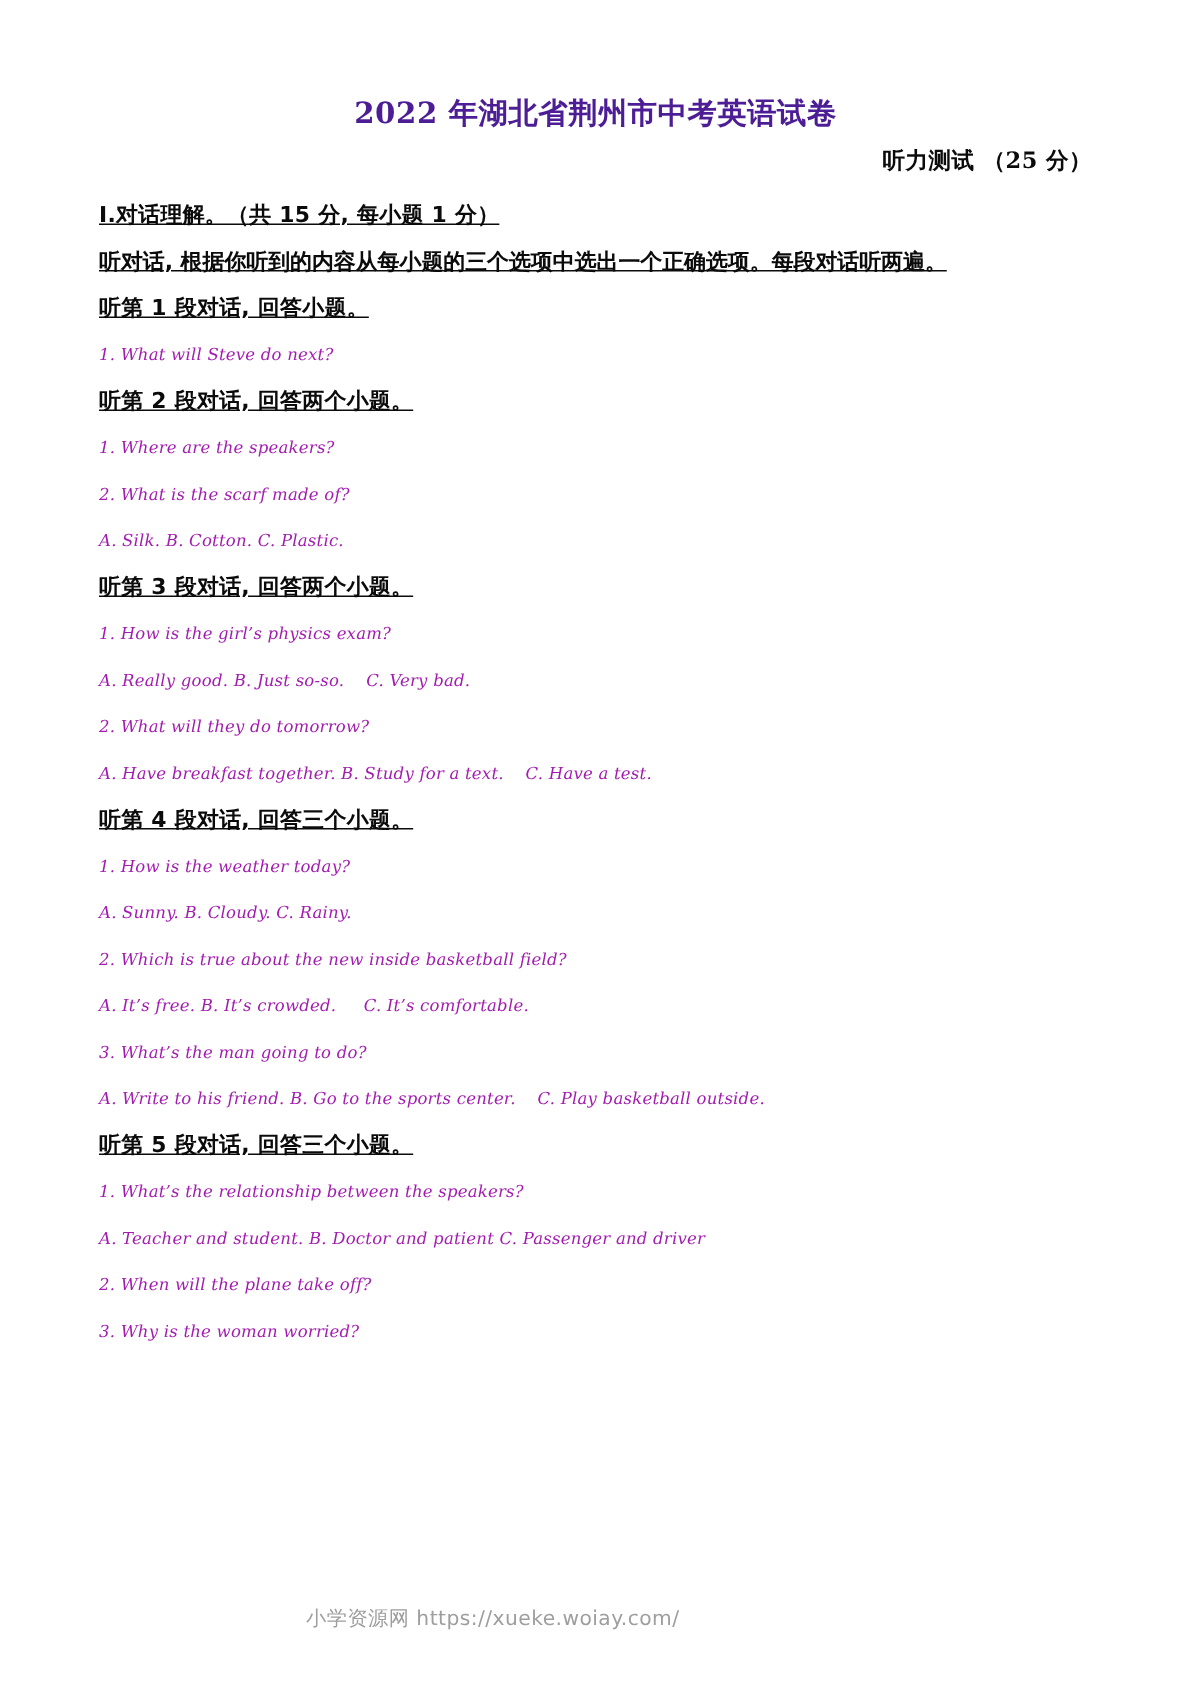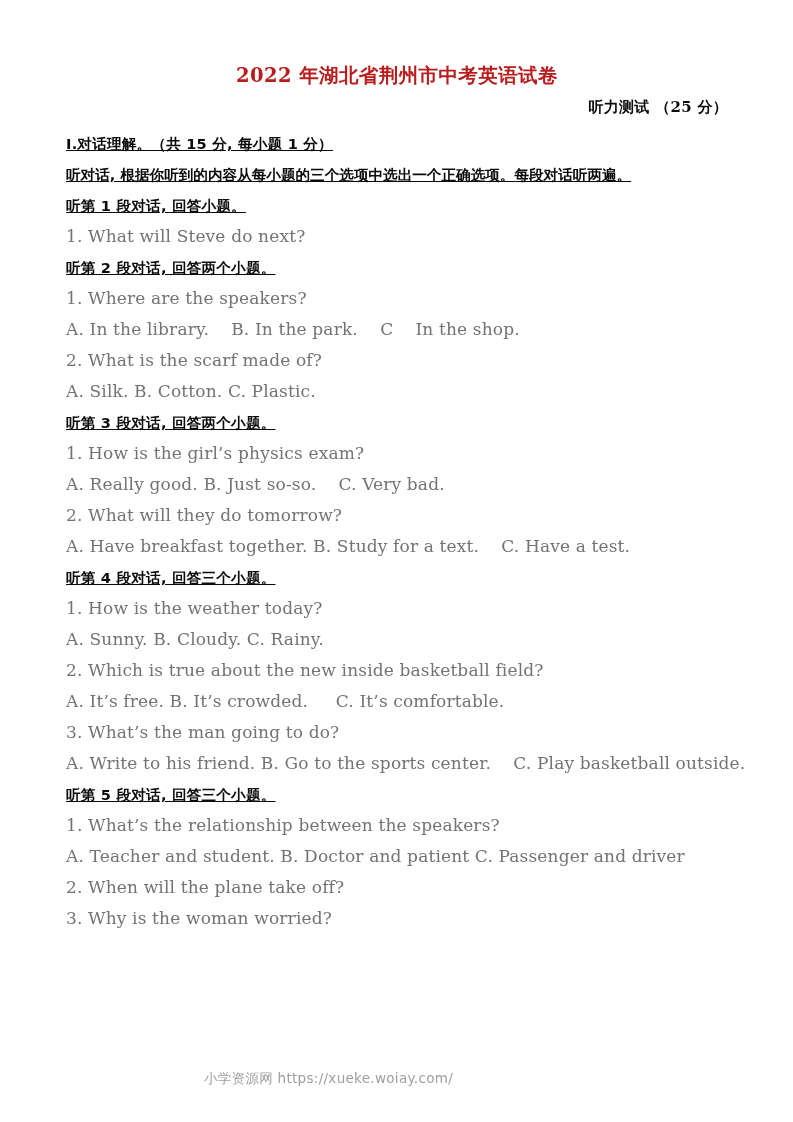--- a/index.html
+++ b/index.html
@@ -35,21 +35,21 @@
 
   
   .doc-title {
     font-family: "DejaVu Serif", "Liberation Serif", serif;
     font-weight: bold;
     font-size: 19.5px;
     line-height: 28px;
     text-align: center;
     letter-spacing: 0.4px;
     margin: 0 0 5px 0;
-    color: #b91c1c;
+    color: #4c1d95;
   }
   .doc-subtitle {
     font-family: "DejaVu Serif", "Liberation Serif", serif;
     font-weight: bold;
     font-size: 15px;
     line-height: 24px;
     text-align: right;
     letter-spacing: 0.3px;
     margin: 0 0 9px 0;
     color: #0b0b0b;
@@ -65,25 +65,26 @@
     color: #0b0b0b;
     white-space: nowrap;
     text-decoration: underline;
   }
   .cn-bold.tight { letter-spacing: 0px; }
 
   
   .q-line {
     font-family: "DejaVu Serif", "Liberation Serif", serif;
     font-weight: normal;
-    font-size: 17px;
+    font-size: 11px;
     line-height: 31px;
     letter-spacing: 0.15px;
-    color: #737373;
+    color: #a21caf;
     white-space: pre;
+    font-style: italic;
   }
 
   
   .watermark {
     position: absolute;
     left: 0;
     top: 1070px;
     width: 657px;
     text-align: center;
     font-family: "DejaVu Sans", "Liberation Sans", sans-serif;
@@ -109,21 +110,20 @@
     <div class="cn-bold tight">听对话, 根据你听到的内容从每小题的三个选项中选出一个正确选项。每段对话听两遍。</div>
 
     <div>
       <div class="cn-bold">听第 1 段对话, 回答小题。</div>
       <div class="q-line">1. What will Steve do next?</div>
     </div>
 
     <div>
       <div class="cn-bold">听第 2 段对话, 回答两个小题。</div>
       <div class="q-line">1. Where are the speakers?</div>
-      <div class="q-line">A. In the library.    B. In the park.    C    In the shop.</div>
       <div class="q-line">2. What is the scarf made of?</div>
       <div class="q-line">A. Silk. B. Cotton. C. Plastic.</div>
     </div>
 
     <div>
       <div class="cn-bold">听第 3 段对话, 回答两个小题。</div>
       <div class="q-line">1. How is the girl’s physics exam?</div>
       <div class="q-line">A. Really good. B. Just so‑so.    C. Very bad.</div>
       <div class="q-line">2. What will they do tomorrow?</div>
       <div class="q-line">A. Have breakfast together. B. Study for a text.    C. Have a test.</div>

